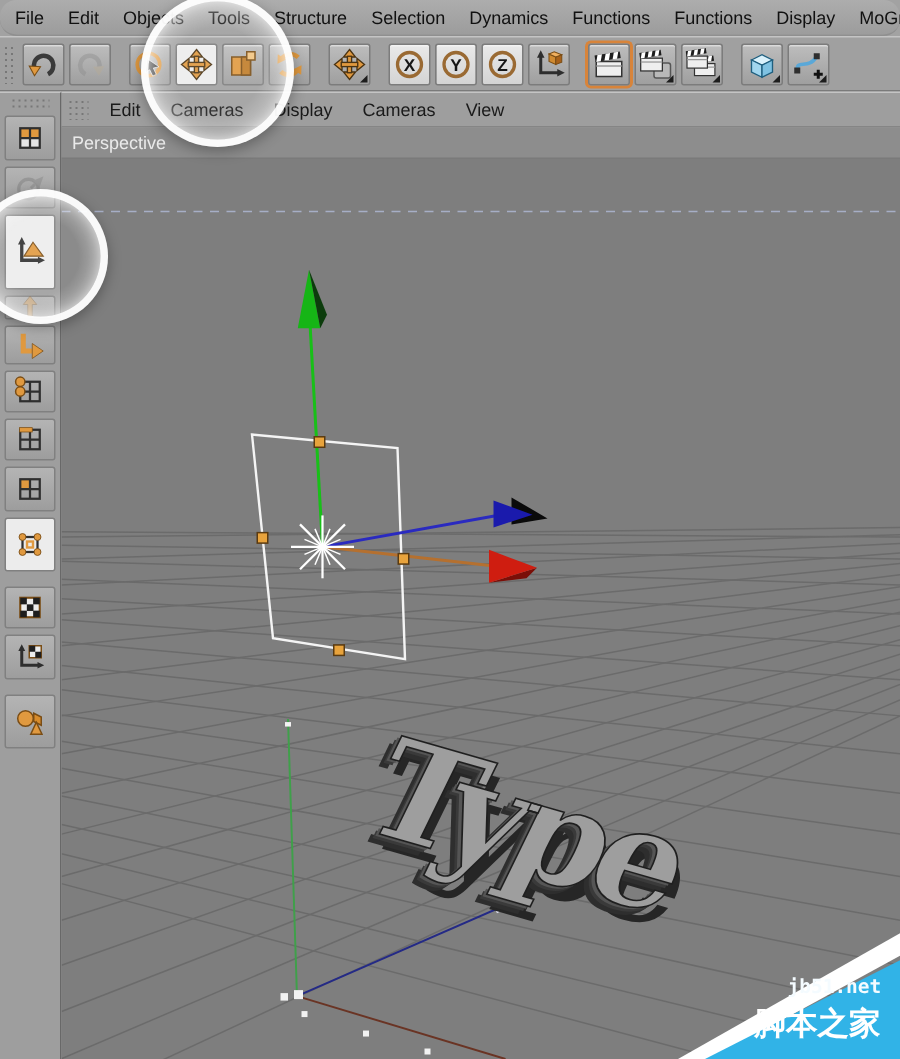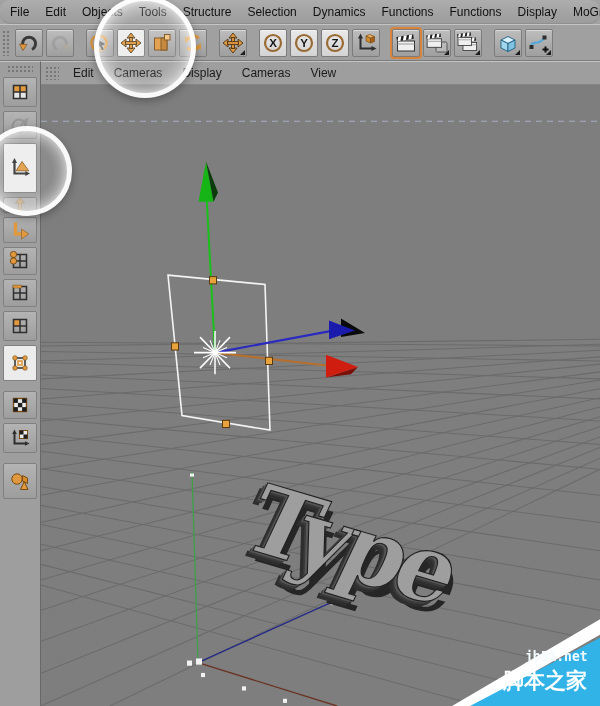--- a/index.html
+++ b/index.html
@@ -388,20 +388,23 @@
 <div id="viewport">
   <div id="vp-menu">
     <div class="handle"></div>
 
   <span class="vp-menu-item">Edit</span>
       <span class="vp-menu-item">Cameras</span>
       <span class="vp-menu-item">Display</span>
       <span class="vp-menu-item">Cameras</span>
       <span class="vp-menu-item">View</span>
     </div>
+  <div id="vp-title">
+    <span>Perspective</span>
+  </div>
   <div id="vp-canvas">
     <svg id="scene" viewBox="0 0 559 601" preserveAspectRatio="none">
 
       <line x1="0" y1="35" x2="559" y2="35" stroke-width="1" stroke-dasharray="6 5" stroke="#a6aec6"></line>
 
       <g id="grid">
           <line x1="0" y1="252.5" x2="559" y2="246.14011976047905" stroke="#6b6b6b" stroke-width="1"></line>
           <line x1="0" y1="248.86516084873375" x2="559" y2="252.5" stroke="#6b6b6b" stroke-width="1"></line>
           <line x1="0" y1="267.0493752854353" x2="559" y2="250.94925458536545" stroke="#6b6b6b" stroke-width="1"></line>
           <line x1="0" y1="257.8477320379621" x2="559" y2="267.0493752854353" stroke="#6b6b6b" stroke-width="1"></line>

